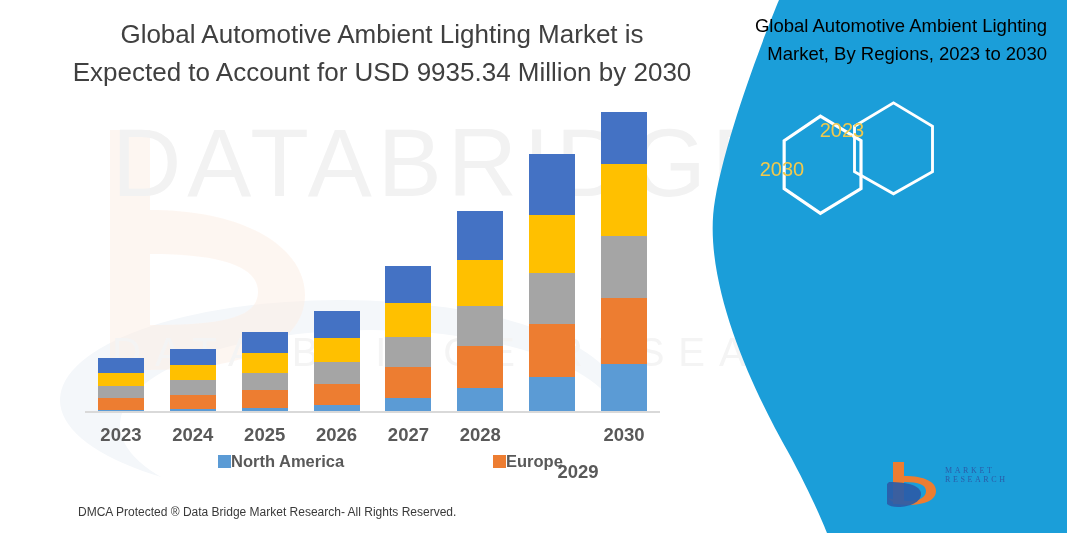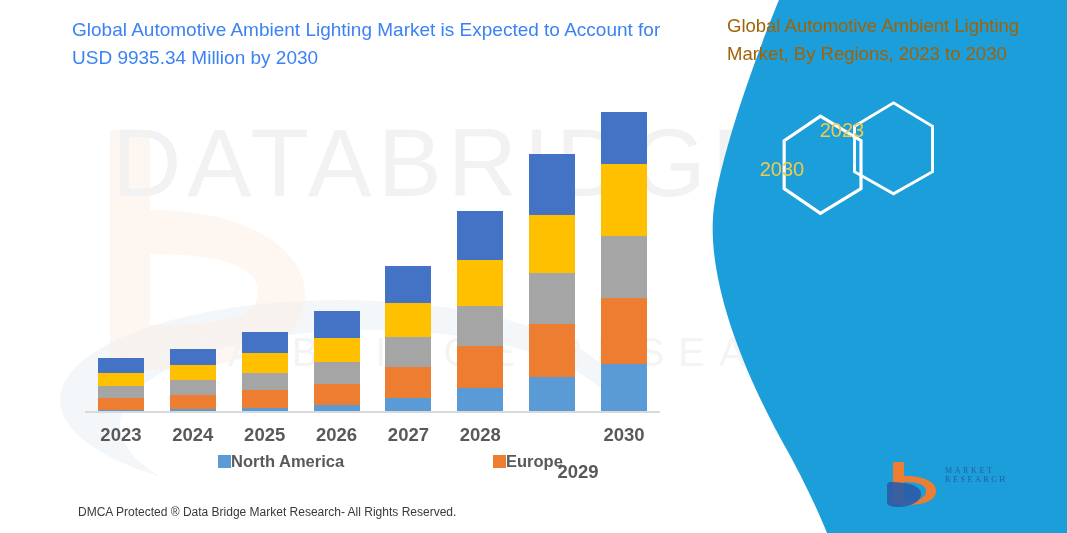--- a/index.html
+++ b/index.html
@@ -41,23 +41,23 @@
     width: 500px; height: 190px;
     border-radius: 50%;
     background: #ffffff;
   }
 
   
   .left-panel { position: absolute; left: 0; top: 0; width: 740px; height: 533px; }
 
   .chart-title {
     position: absolute; left: 72px; top: 16px; width: 620px;
-    text-align: left;
-    font-size: 19px; line-height: 1.45;
-    color: #3b82f6;
+    text-align: center;
+    font-size: 26px; line-height: 1.45;
+    color: #404040;
   }
 
   .plot {
     position: absolute; left: 85px; top: 100px;
     width: 575px; height: 312px;
   }
   .axis-line {
     position: absolute; left: 85px; top: 411px;
     width: 575px; height: 1.5px; background: #d9d9d9;
   }
@@ -100,22 +100,22 @@
   
   .right-panel {
     position: absolute; right: 0; top: 0; width: 400px; height: 533px;
     overflow: hidden;
   }
   .right-svg { position: absolute; inset: 0; width: 400px; height: 533px; }
   .right-content { position: absolute; inset: 0; }
 
   .right-title {
     position: absolute; left: 60px; top: 12px; width: 320px;
-    text-align: left;
-    font-size: 18.5px; line-height: 1.5; color: #a16207;
+    text-align: right;
+    font-size: 18.5px; line-height: 1.5; color: #000000;
   }
   .hex-area { position: absolute; left: 0; top: 90px; width: 400px; height: 130px; }
   .brand-text {
     position: absolute; left: 40px; top: 238px; width: 330px;
     text-align: center;
     font-size: 19px; line-height: 1.5; color: #f2c94c; letter-spacing: .4px;
   }
   .logo { position: absolute; left: 220px; top: 458px; width: 170px; height: 56px; }
   .logo-mark { position: absolute; left: 0; top: 2px; width: 52px; height: 48px; }
   .logo-text { position: absolute; left: 58px; top: 6px; }

